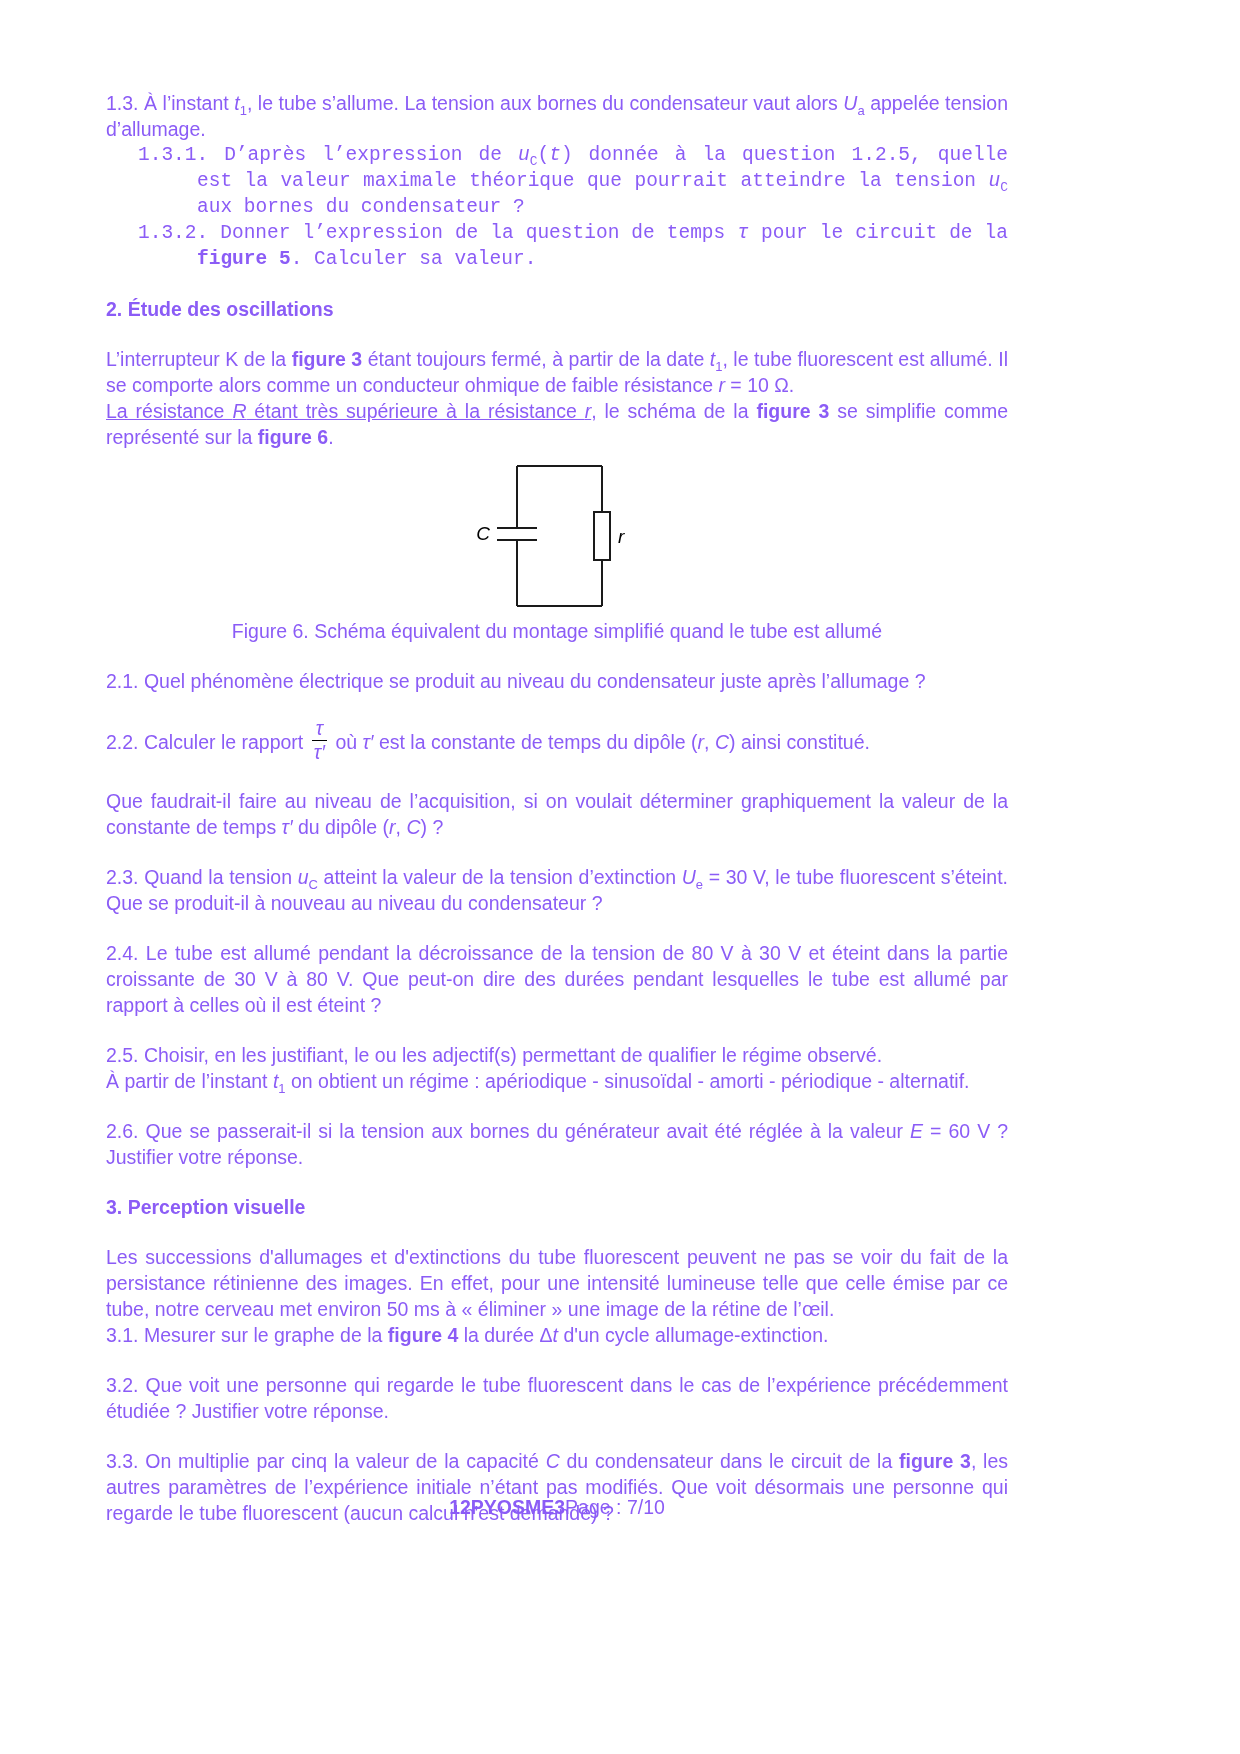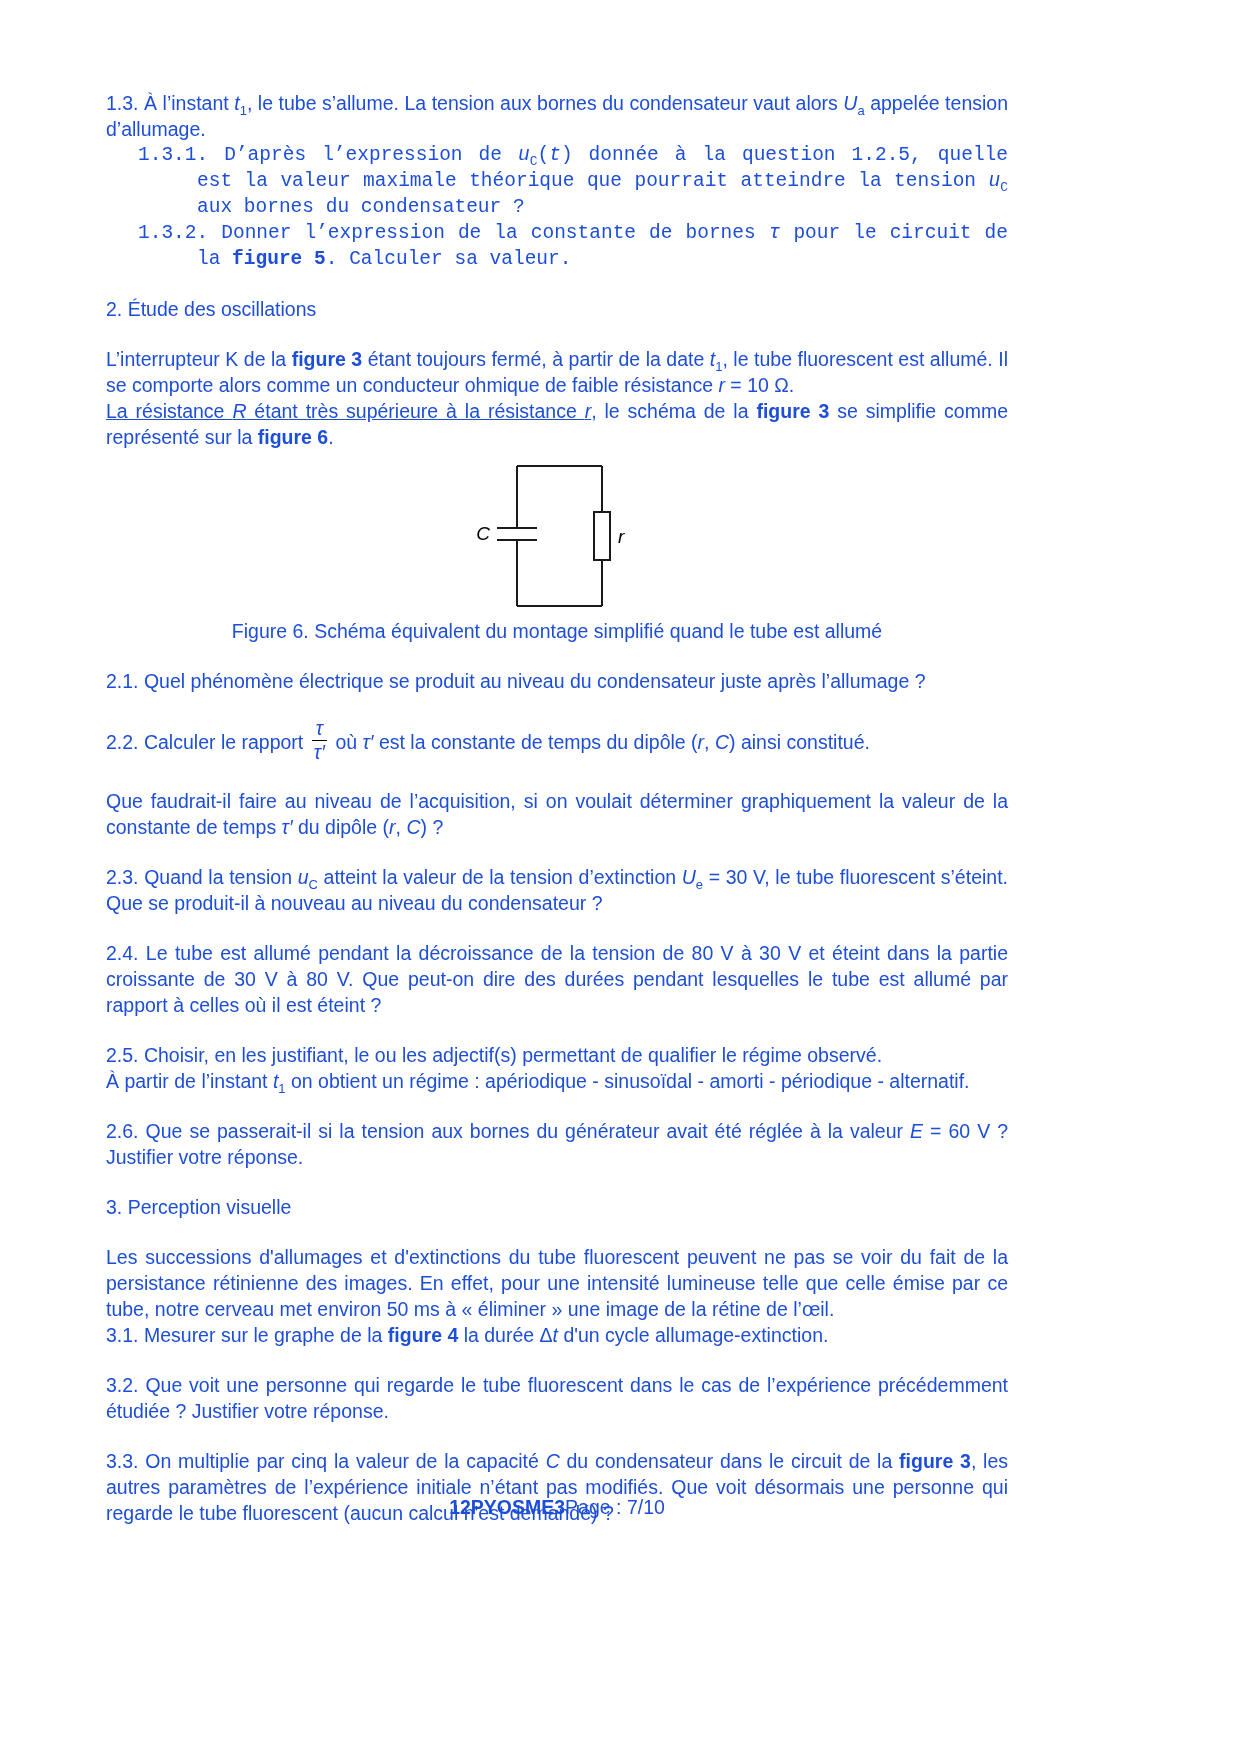--- a/index.html
+++ b/index.html
@@ -1,35 +1,35 @@
 <!DOCTYPE html>
 <html lang="fr"><head>
 <meta charset="utf-8">
 <style>
   html, body { margin: 0; padding: 0; background: #ffffff; }
   .page {
     position: relative;
     width: 1240px;
     height: 1532px;
     background: #ffffff;
-    color: #1d4ed8;
+    color: #8b5cf6;
     font-family: "Liberation Sans", sans-serif;
     font-size: 19.5px;
     line-height: 26px;
     overflow: hidden;
   }
   .content {
     position: absolute;
     left: 106px;
     top: 90px;
     width: 902px;
   }
   .block { text-align: justify; }
   .block.gap { margin-top: 24px; }
-  .block.heading { text-align: left; font-weight: normal; }
+  .block.heading { text-align: left; font-weight: bold; }
   .block.caption { text-align: center; font-weight: normal; margin-top: 0; }
   .block.hang { padding-left: 91px; text-indent: -59px; font-family: Liberation Mono, monospace; }
   .it { font-style: italic; }
   .bd { font-weight: bold; }
   .ul { text-decoration: underline; }
   sub { font-size: 13px; line-height: 0; }
   .frac {
     display: inline-block;
     vertical-align: -0.55em;
     text-align: center;
@@ -58,21 +58,21 @@
 </style>
 </head>
 <body>
 
 <div class="page">
   <div class="content">
 
     <div>
         <div class="block p"><span>1.3. À l’instant </span><span class="it">t</span><sub>1</sub><span>, le tube s’allume. La tension aux bornes du condensateur vaut alors </span><span class="it">U</span><sub>a</sub><span> appelée tension d’allumage.</span></div>
         <div class="block p hang"><span>1.3.1. D’après l’expression de </span><span class="it">u</span><sub>C</sub><span>(</span><span class="it">t</span><span>) donnée à la question 1.2.5, quelle est la valeur maximale théorique que pourrait atteindre la tension </span><span class="it">u</span><sub>C</sub><span> aux bornes du condensateur ?</span></div>
-        <div class="block p hang"><span>1.3.2. Donner l’expression de la constante de bornes </span><span class="it">τ</span><span> pour le circuit de la </span><span class="bd">figure 5</span><span>. Calculer sa valeur.</span></div>
+        <div class="block p hang"><span>1.3.2. Donner l’expression de la question de temps </span><span class="it">τ</span><span> pour le circuit de la </span><span class="bd">figure 5</span><span>. Calculer sa valeur.</span></div>
         <div class="block heading gap"><span>2. Étude des oscillations</span></div>
         <div class="block p gap"><span>L’interrupteur K de la </span><span class="bd">figure 3</span><span> étant toujours fermé, à partir de la date </span><span class="it">t</span><sub>1</sub><span>, le tube fluorescent est allumé. Il se comporte alors comme un conducteur ohmique de faible résistance </span><span class="it">r</span><span> = 10 Ω.</span></div>
         <div class="block p"><span class="ul">La résistance </span><span class="it ul">R</span><span class="ul"> étant très supérieure à la résistance </span><span class="it ul">r</span><span>, le schéma de la </span><span class="bd">figure 3</span><span> se simplifie comme représenté sur la </span><span class="bd">figure 6</span><span>.</span></div>
       </div>
 
     <div class="figure-wrap">
       <svg width="170" height="152" viewBox="0 0 170 152">
         <g stroke="#1a1a1a" stroke-width="2" fill="none">
           <line x1="45" y1="6" x2="130" y2="6"></line>
           <line x1="45" y1="6" x2="45" y2="68"></line>

